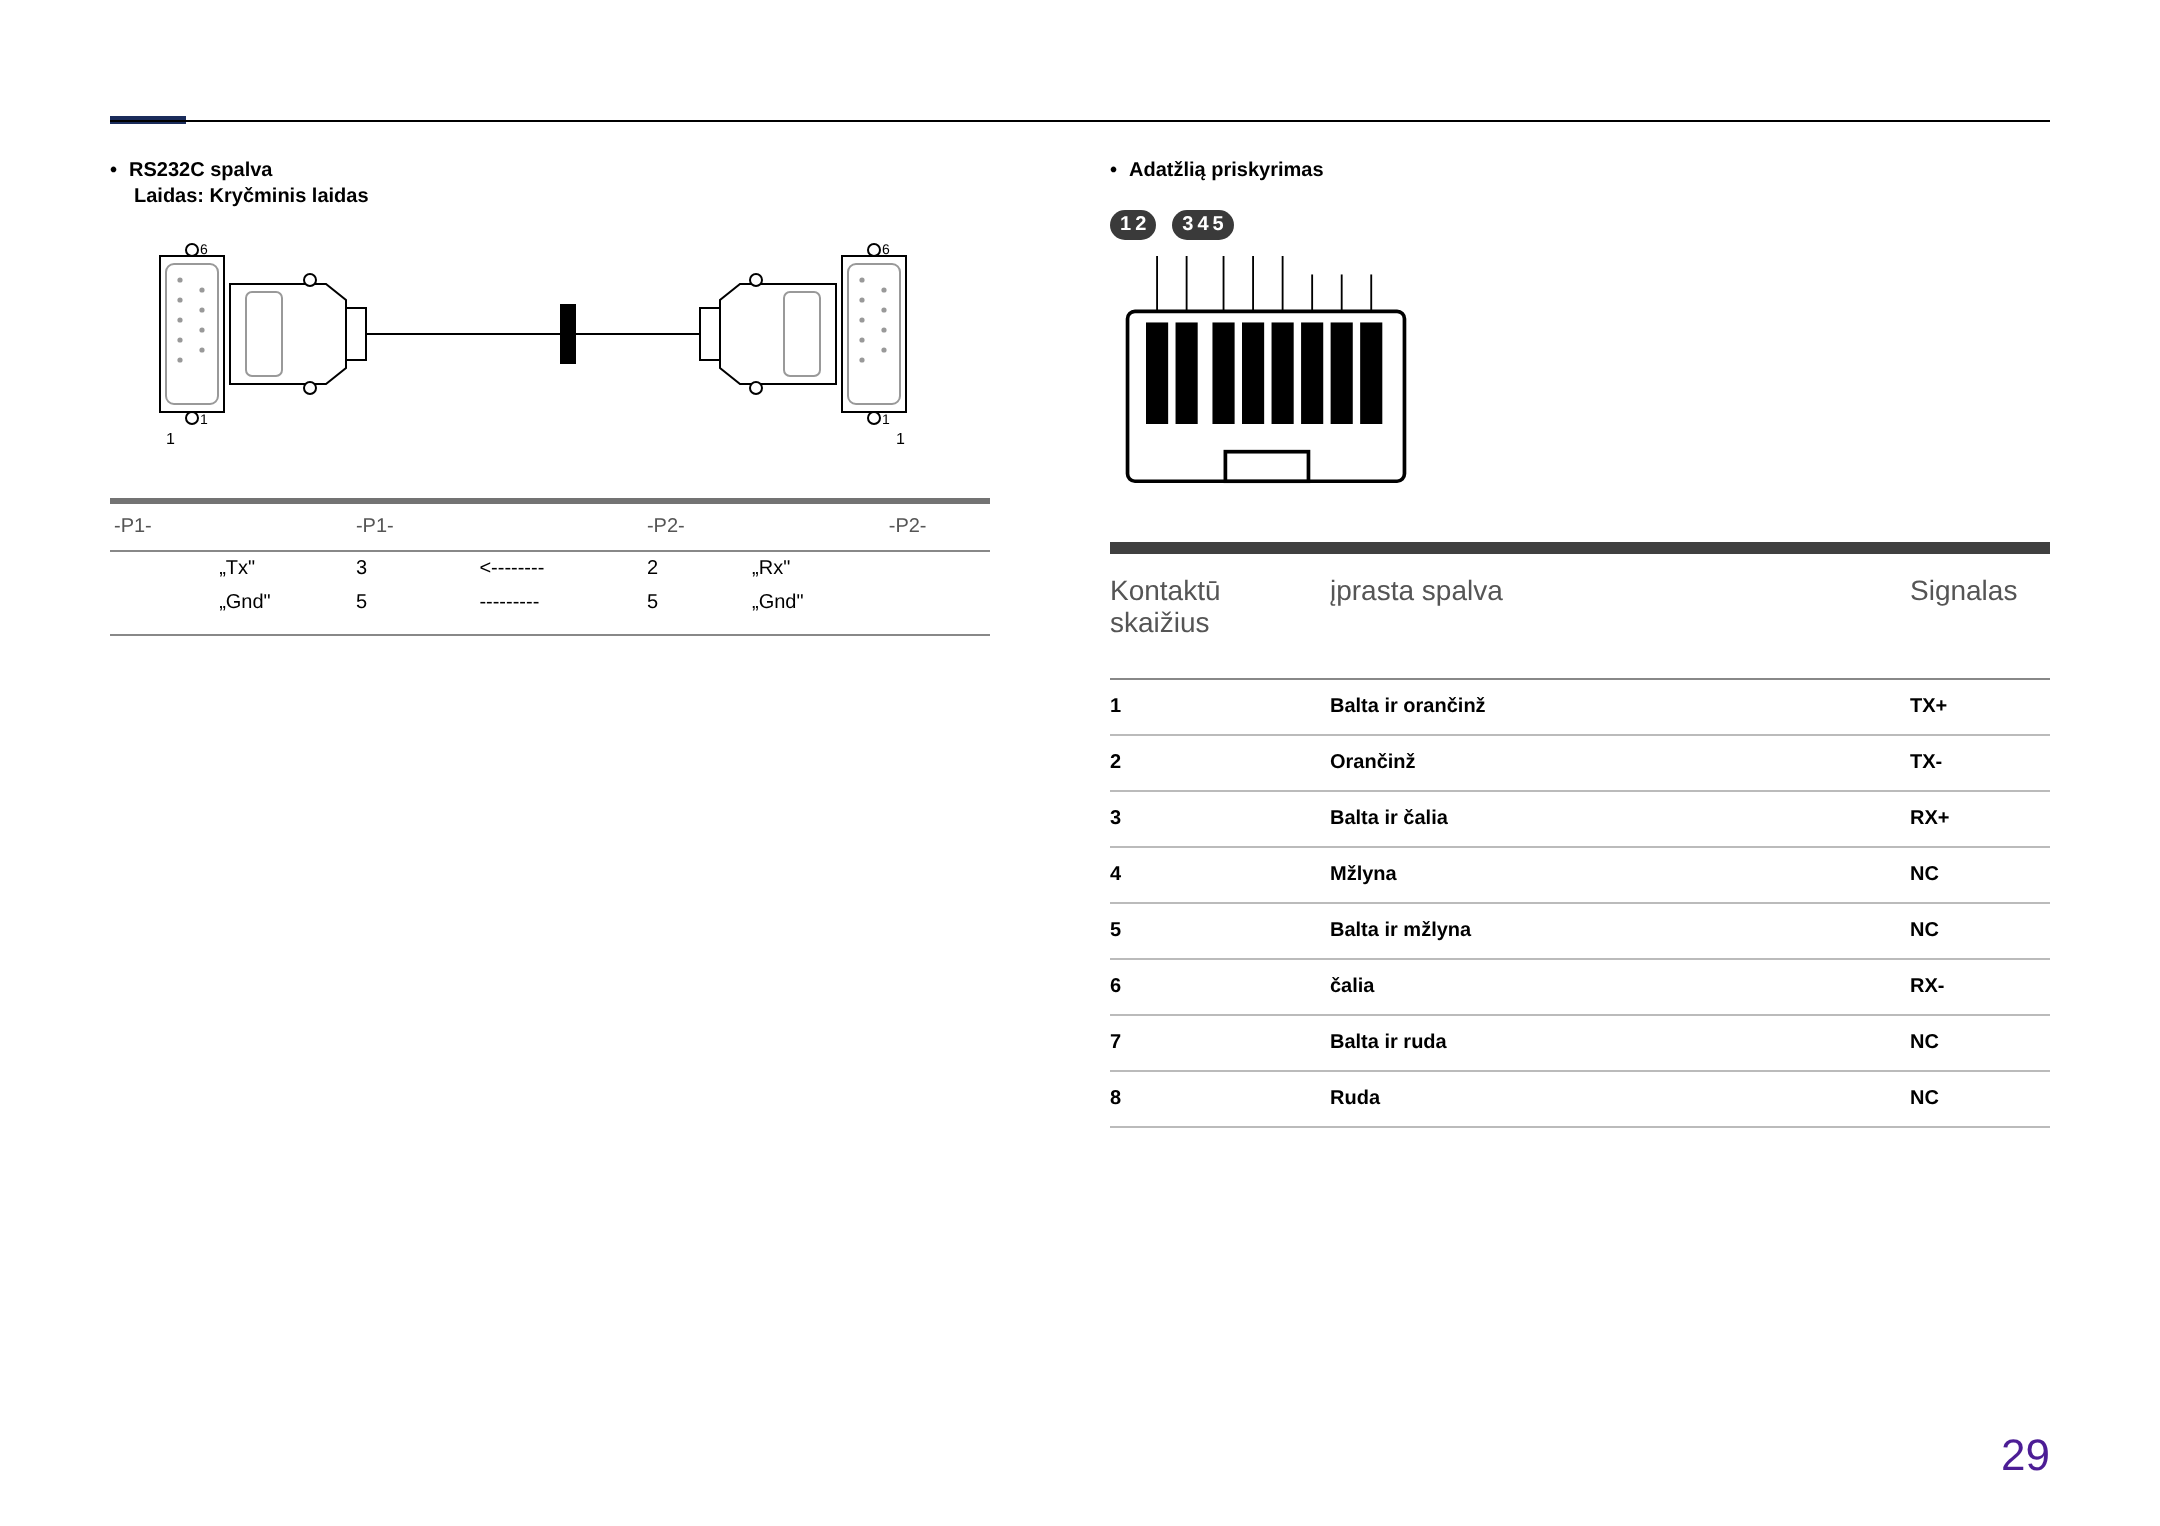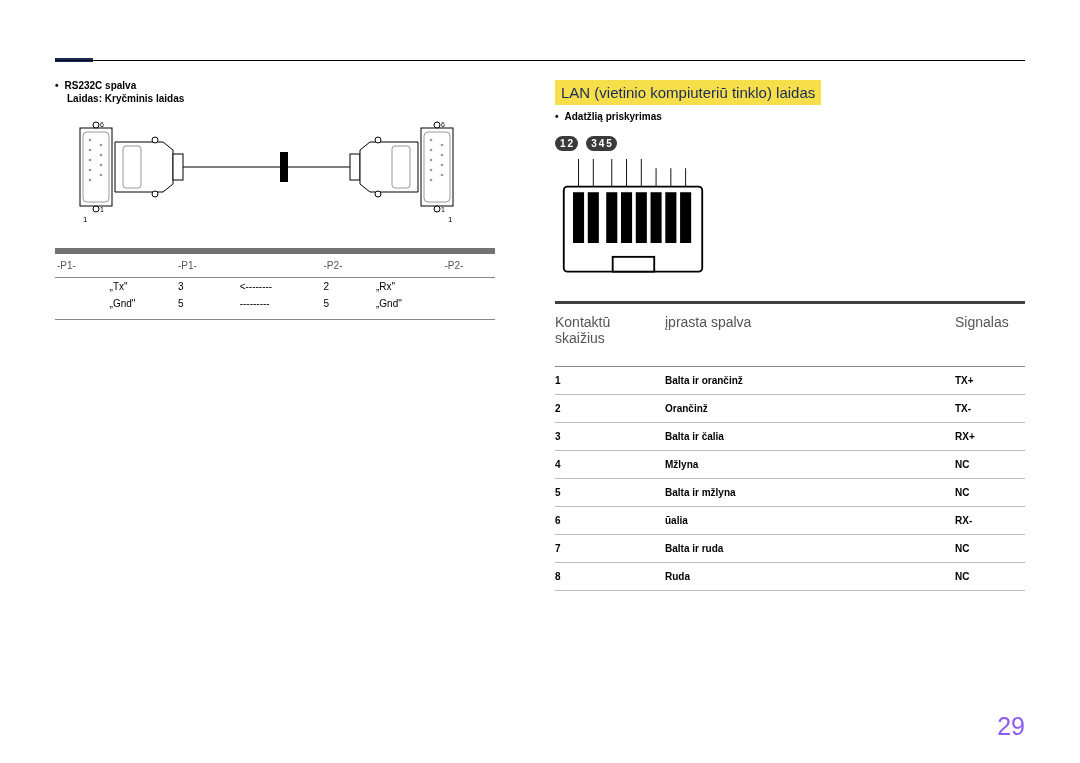--- a/index.html
+++ b/index.html
@@ -54,21 +54,21 @@
     width: 420px;
     height: 110px;
   }
   .left-table {
     width: 440px;
     font-size: 10px;
     border-collapse: collapse;
     margin-top:6px;
   }
   .left-table tr.header-row td {
-    border-top: 6px solid #737373;
+    border-top: 3px solid #737373;
     border-bottom: 1px solid #888;
     padding: 6px 2px;
     color:#555;
   }
   .left-table td { padding: 3px 2px; vertical-align: top; }
   .left-table tr.lastrow td { padding-bottom: 10px; }
   .left-table tr.lastsep td { border-bottom:1px solid #888; height:0; padding:0;}
   .section-title {
     font-size: 15px;
     color: #1a2b5a;
@@ -104,38 +104,38 @@
     width: 100%;
     font-size: 10px;
     border-collapse: collapse;
     margin-top: 18px;
   }
   .right-table thead th {
     font-size: 14px;
     font-weight: 400;
     color: #555;
     text-align: left;
-    border-top: 3px solid #404040;
+    border-top: 6px solid #404040;
     border-bottom: 1px solid #888;
     padding: 10px 4px 20px 0;
     vertical-align: top;
   }
   .right-table tbody td {
     padding: 8px 0;
     border-bottom: 1px solid #bbb;
   }
   .right-table tbody td.c1 { font-weight:bold; width:110px;}
   .right-table tbody td.c2 { font-weight:bold; width:290px;}
   .right-table tbody td.c3 { font-weight:bold; }
   .page-number {
     position: absolute;
     right: 55px;
     bottom: 22px;
-    font-size: 25px;
-    color: #8b5cf6;
+    font-size: 22px;
+    color: #4c1d95;
     font-weight: 300;
   }
 </style>
 </head>
 <body>
 
 <div class="top-accent"></div>
 <div class="top-rule"></div>
 
 <div class="columns">
@@ -236,21 +236,20 @@
         <td></td>
       </tr>
       <tr class="lastsep">
             <td colspan="8"></td>
           </tr>
     </tbody>
       </table>
   </div>
 
   <div class="col-right">
-    <span class="section-title highlighted">LAN (vietinio kompiuteriū tinklo) laidas</span>
     <div class="bullet-line">
       <span>•</span>
       <span>Adatžlią priskyrimas</span>
     </div>
 
     <div class="pin-badges">
       <div class="badge-group">
         <span>1</span>
         <span>2</span>
       </div>
@@ -317,21 +316,21 @@
             <td class="c2">Mžlyna</td>
             <td class="c3">NC</td>
           </tr>
         <tr>
             <td class="c1">5</td>
             <td class="c2">Balta ir mžlyna</td>
             <td class="c3">NC</td>
           </tr>
         <tr>
             <td class="c1">6</td>
-            <td class="c2">ūalia</td>
+            <td class="c2">čalia</td>
             <td class="c3">RX-</td>
           </tr>
         <tr>
             <td class="c1">7</td>
             <td class="c2">Balta ir ruda</td>
             <td class="c3">NC</td>
           </tr>
         <tr>
             <td class="c1">8</td>
             <td class="c2">Ruda</td>

